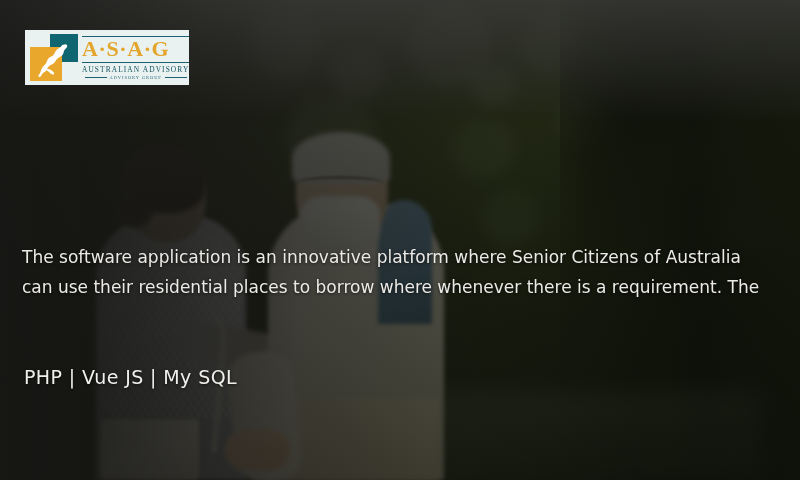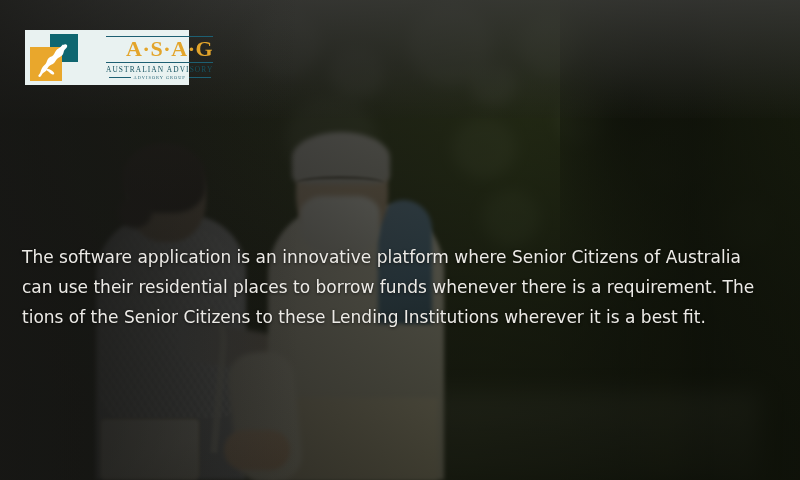--- a/index.html
+++ b/index.html
@@ -185,21 +185,21 @@
     padding:3px 5px;
   }
   .logo-mark { position:relative; width:48px; height:47px; flex:0 0 48px; }
   .lm-teal {
     position:absolute; right:0; top:0; width:28px; height:28px; background:#0f6670;
   }
   .lm-gold {
     position:absolute; left:0; bottom:0; width:32px; height:34px; background:#e9a72c;
   }
   .lm-roo { position:absolute; left:4px; top:5px; width:42px; height:40px; }
-  .logo-text { flex:1; padding-left:4px; text-align:right;margin-left:24px; }
+  .logo-text { flex:1; padding-left:4px; text-align:left; }
   .logo-asag {
     font-family:"Liberation Serif", serif;
     font-weight:700; font-size:22px; line-height:1;
     color:#e3a52b; letter-spacing:.6px;
     border-bottom:1.6px solid #1d5f72;
     border-top:1.6px solid #1d5f72;
     padding:1px 0 2px;
   }
   .logo-sub {
     font-family:"Liberation Serif", serif;
@@ -316,19 +316,19 @@
       <div class="logo-text">
         <div class="logo-asag">A·S·A·G</div>
         <div class="logo-sub">AUSTRALIAN ADVISORY</div>
         <div class="logo-sub2">ADVISORY GROUP</div>
       </div>
     </div>
 
 
     <div class="paragraph">
       <span class="ln">The software application is an innovative platform where Senior Citizens of Australia</span>
-      <span class="ln">can use their residential places to borrow funds whenever there is a requirement. The</span>
-      <span class="ln">tions of the Senior Citizens to these Lending Institutions wherever it is a best fit.</span>
+      <span class="ln">can use their residential places to borrow where whenever there is a requirement. The</span>
     </div>
 
+    <div class="techstack">PHP | Vue JS | My SQL</div>
 
   </div>
 </div>
 
 </body></html>

